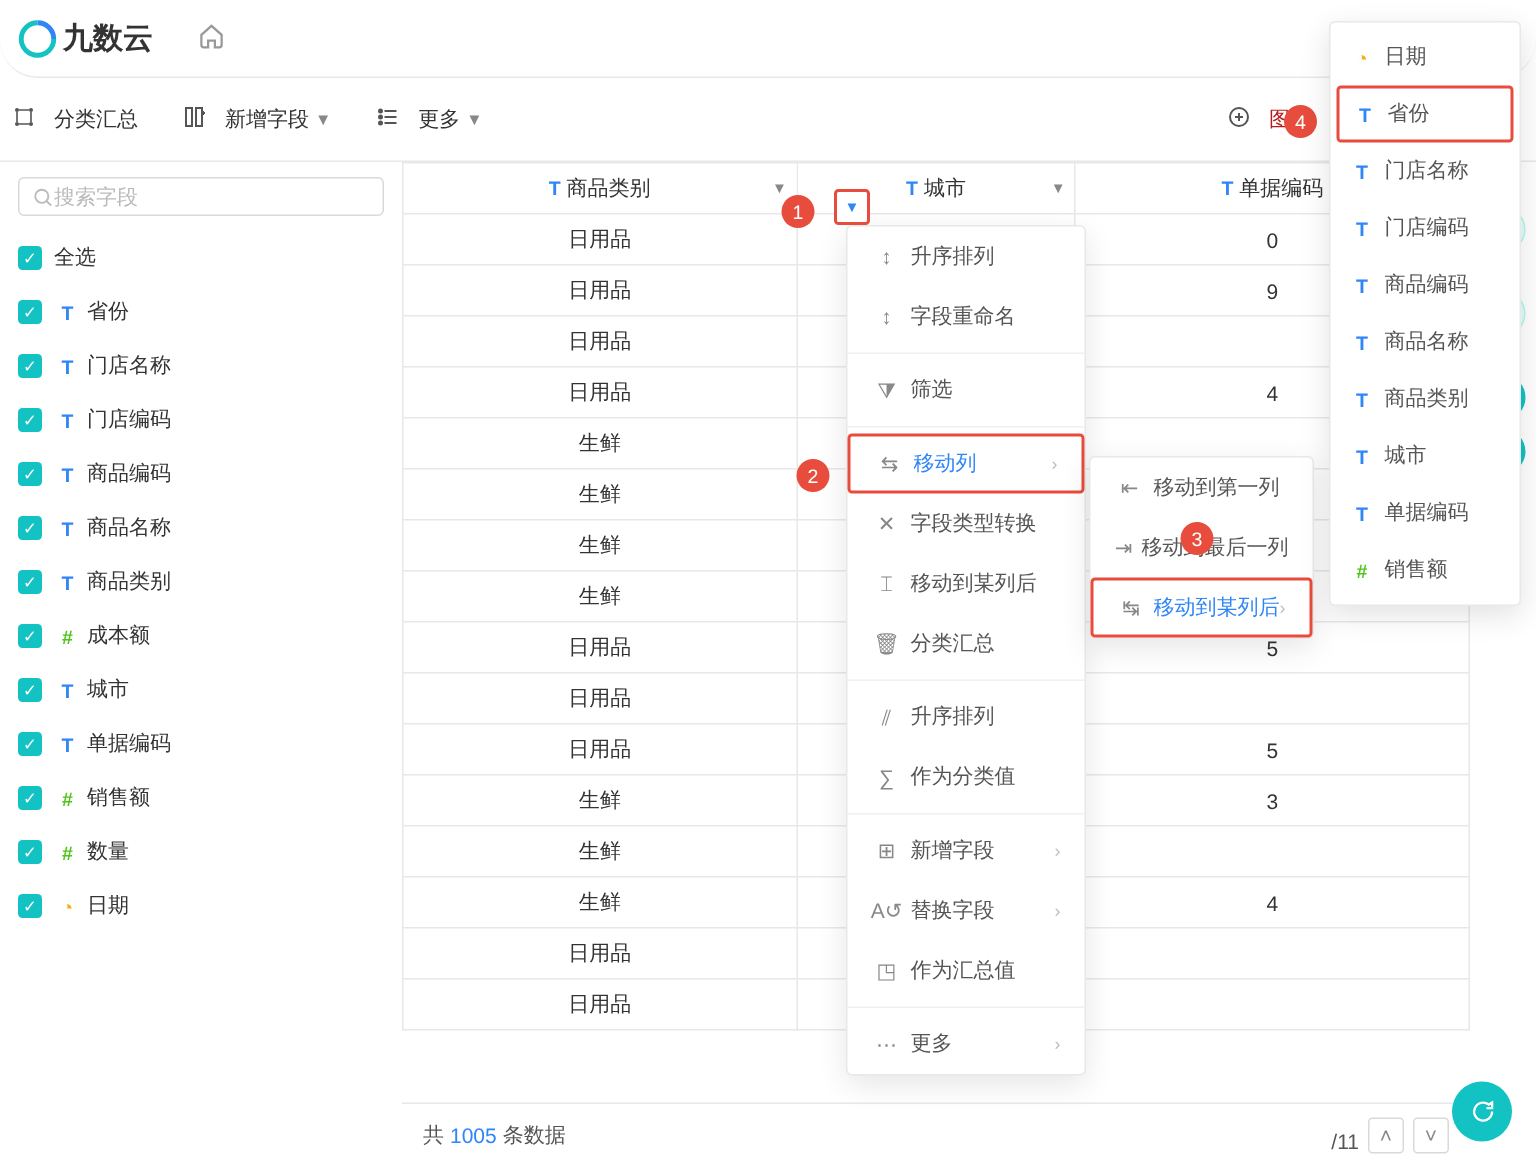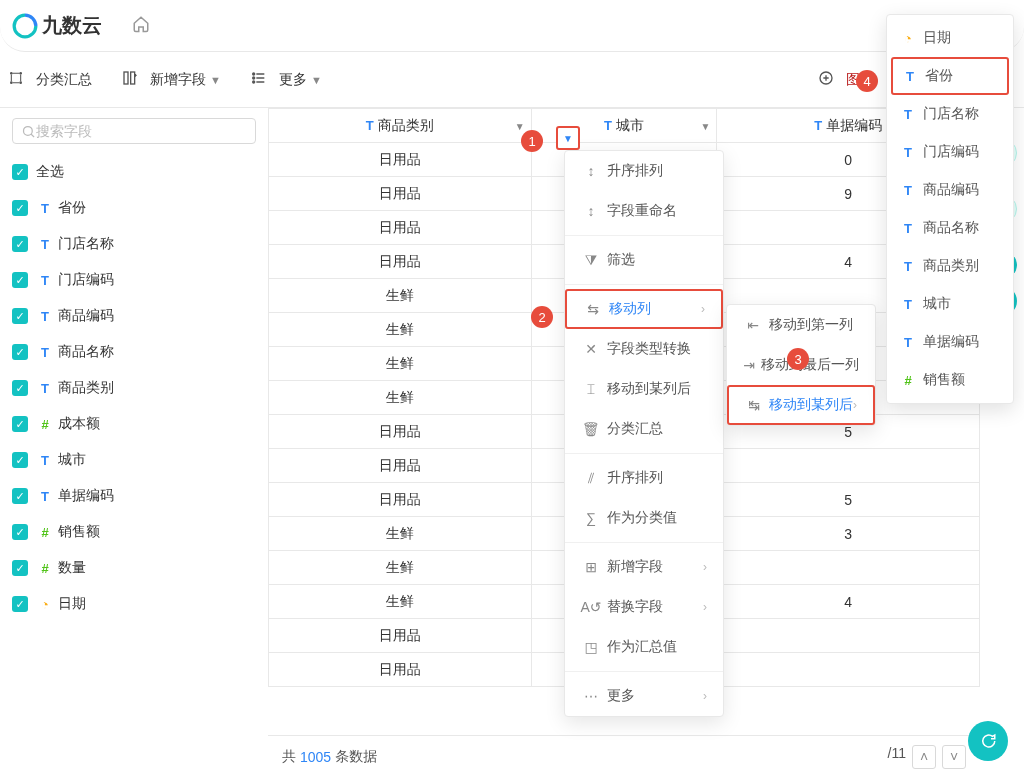--- a/index.html
+++ b/index.html
@@ -40,21 +40,21 @@
   .table-area { flex: 1; display: flex; flex-direction: column; position: relative; }
   .grid { flex: 1; overflow: hidden; }
   table { border-collapse: collapse; width: 100%; }
   th, td { border: 1px solid #e8e8e8; height: 34px; padding: 0 10px; text-align: center; font-weight: 400; white-space: nowrap; }
   thead th { background: #fff; position: relative; }
   .th-drop { position: absolute; right: 6px; top: 50%; transform: translateY(-50%); font-size: 10px; color: #888; }
   .th-ico { color: #2f86f6; font-weight: 700; margin-right: 4px; font-size: 13px; }
 
   .footer-bar { height: 42px; display: flex; align-items: center; padding: 0 14px; border-top: 1px solid #e8e8e8; color: #555; }
   .footer-bar .num { color: #2f86f6; margin: 0 4px; }
-  .pager { margin-left: auto; display: flex; align-items: flex-start; }
+  .pager { margin-left: auto; display: flex; align-items: flex-end; }
   .pgbox { width: 24px; height: 24px; border: 1px solid #d9d9d9; border-radius: 3px; display: inline-flex; align-items: center; justify-content: center; color: #888; margin-left: 6px; }
 
   
   .rail { width: 44px; display: flex; flex-direction: column; align-items: center; padding-top: 30px; gap: 0; }
   .rail .node { width: 30px; height: 30px; border-radius: 999px; background: #e6fffb; color: #13c2c2; display: flex; align-items: center; justify-content: center; border: 1px solid #b5f5ec; }
   .rail .node.active { background: #13c2c2; color: #fff; border-color: #13c2c2; }
   .rail .line { width: 2px; height: 26px; background: #b5f5ec; }
   .rail .plus { width: 30px; height: 30px; border-radius: 999px; background: #13c2c2; color: #fff; display: flex; align-items: center; justify-content: center; font-size: 18px; margin-top: 6px; }
 
   

